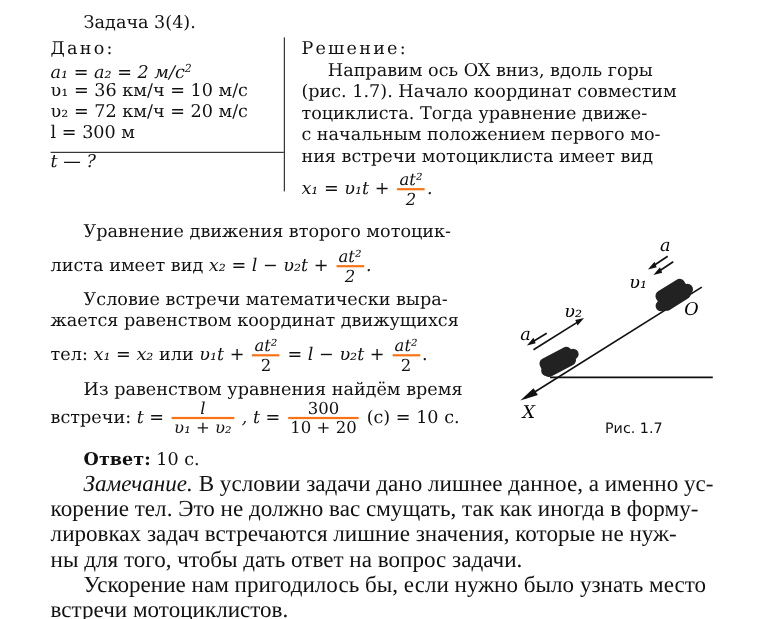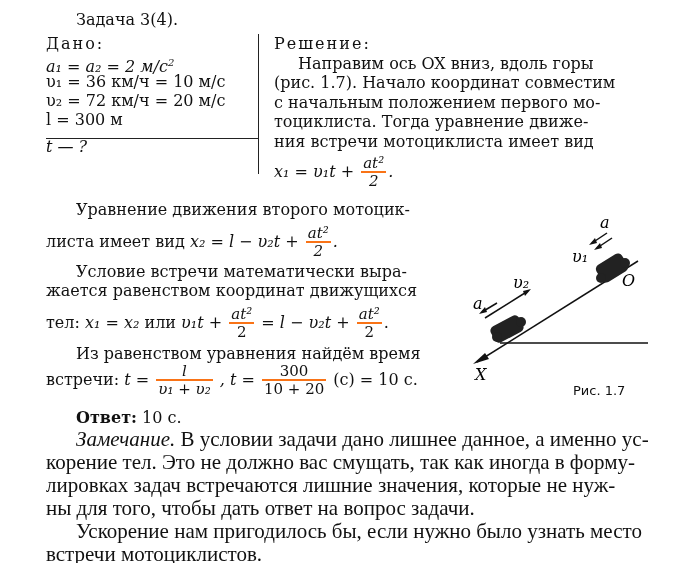--- a/index.html
+++ b/index.html
@@ -18,21 +18,21 @@
   .sol div { font-size:16px; line-height:19.5px; white-space:nowrap; text-align:justify; }
   .frac { display:inline-block; vertical-align:middle; text-align:center; font-size:15px; line-height:16px; margin:0 2px; }
   .frac .num { display:block; border-bottom:2px solid #f97316; padding:0 2px; font-style:italic; }
   .frac .den { display:block; padding:0 2px; }
   sup { font-size:10px; }
   .main { left:46px; width:410px; }
   .main .line { font-size:16px; line-height:19px; white-space:nowrap; }
   .indent { padding-left:30px; }
   .wide { left:46px; width:640px; font-family:"Liberation Serif", serif; }
   .wide .line { font-size:21px; line-height:23px; white-space:nowrap; }
-  .figcap { left:573px; top:383px; font-family:"DejaVu Sans", sans-serif; font-size:13px; }
+  .figcap { left:550px; top:383px; font-family:"DejaVu Sans", sans-serif; font-size:13px; }
 </style>
 </head>
 <body>
 
 <div class="abs title">Задача 3(4).</div>
 
 <div class="abs given">
   <div class="spaced">Дано:</div>
   <div class="it"><span>a₁ = a₂ = 2 м/с</span><sup>2</sup></div>
   <div>υ₁ = 36 км/ч = 10 м/с</div>
@@ -40,22 +40,22 @@
   <div>l = 300 м</div>
   <div style="margin-top:8px" class="it">t — ?</div>
 </div>
 <div class="abs vline"></div>
 <div class="abs hline"></div>
 
 <div class="abs sol">
   <div class="spaced" style="text-align:left">Решение:</div>
   <div style="padding-left:24px">Направим ось OX вниз, вдоль горы</div>
   <div>(рис. 1.7). Начало координат совместим</div>
+  <div>тоциклиста. Тогда уравнение движе-</div>
   <div>с начальным положением первого мо-</div>
-  <div>тоциклиста. Тогда уравнение движе-</div>
   <div>ния встречи мотоциклиста имеет вид</div>
   <div class="it" style="margin-top:4px">
     <span>x₁ = υ₁t +</span>
     <span class="frac"><span class="num">at²</span><span class="den">2</span></span><span>.</span>
   </div>
 </div>
 
 <div class="abs main" style="top:200px">
   <div class="line indent">Уравнение движения второго мотоцик-</div>
   <div class="line" style="margin-top:6px">

